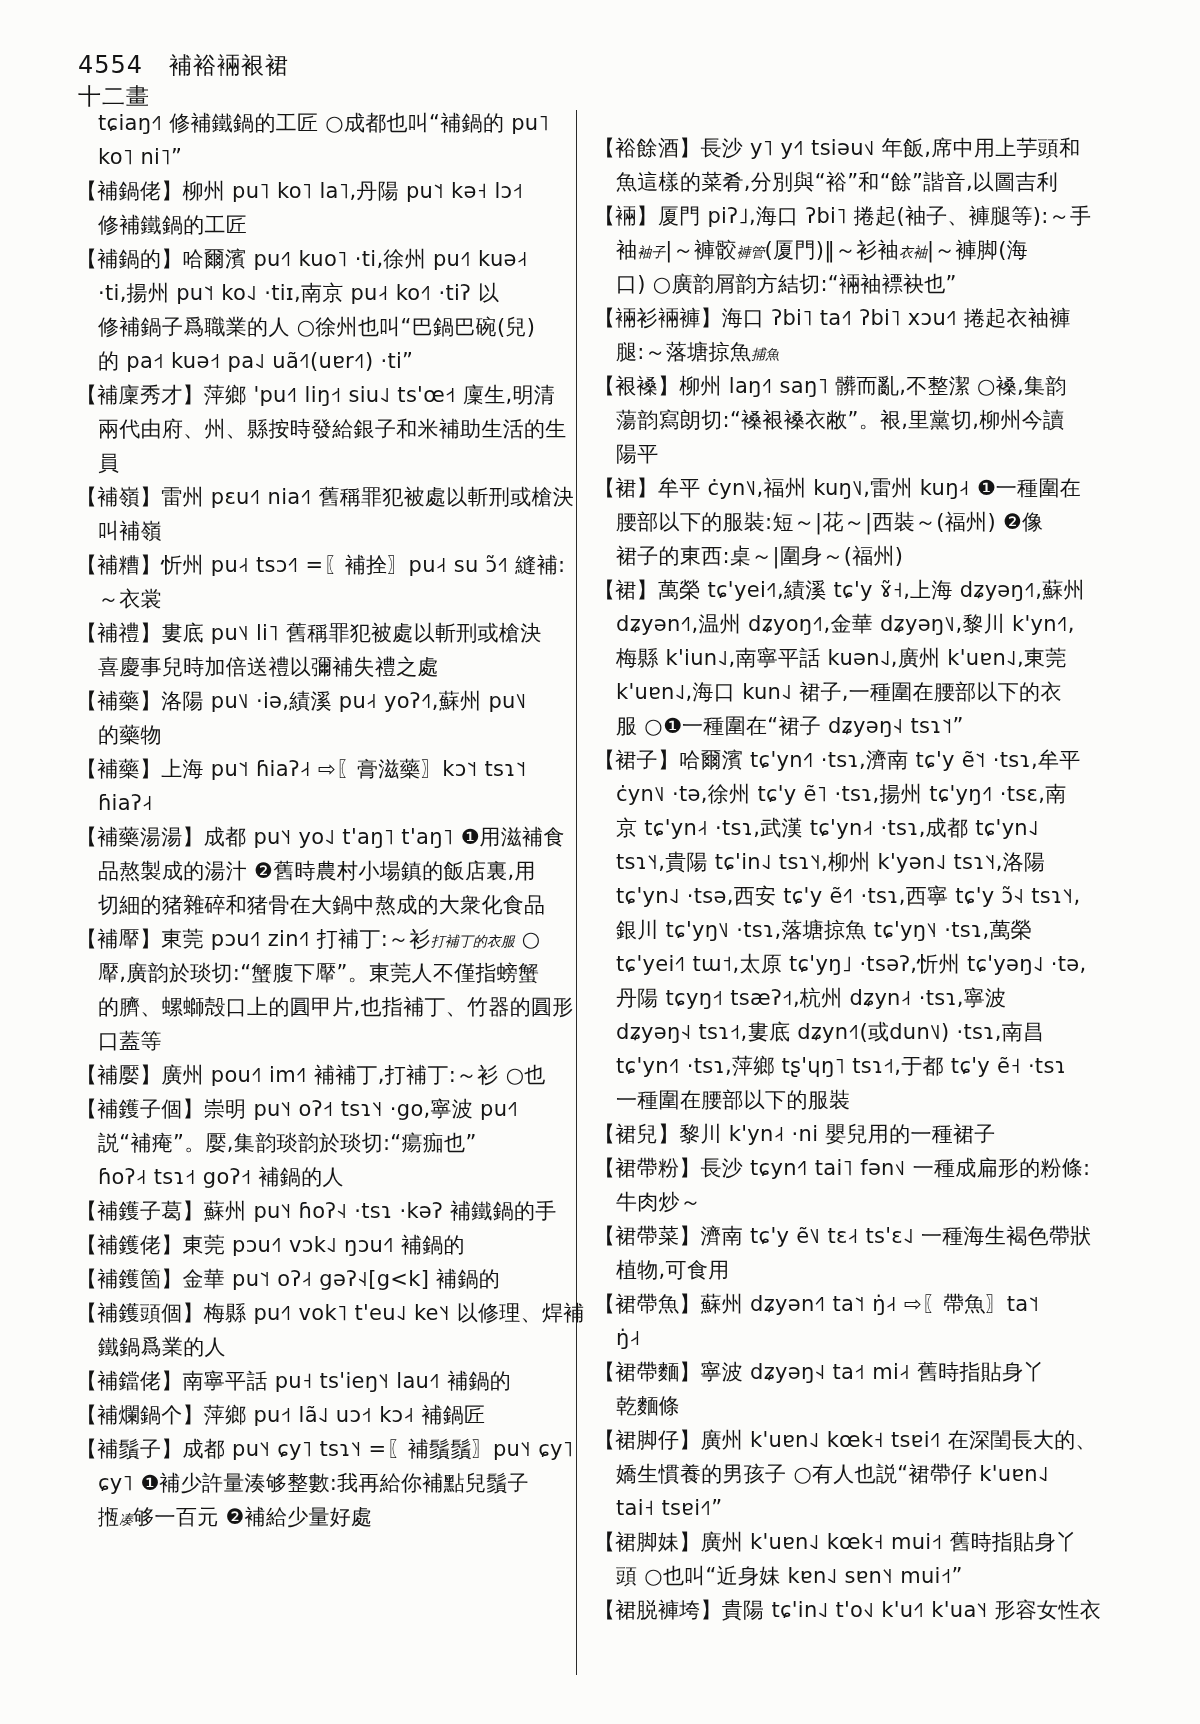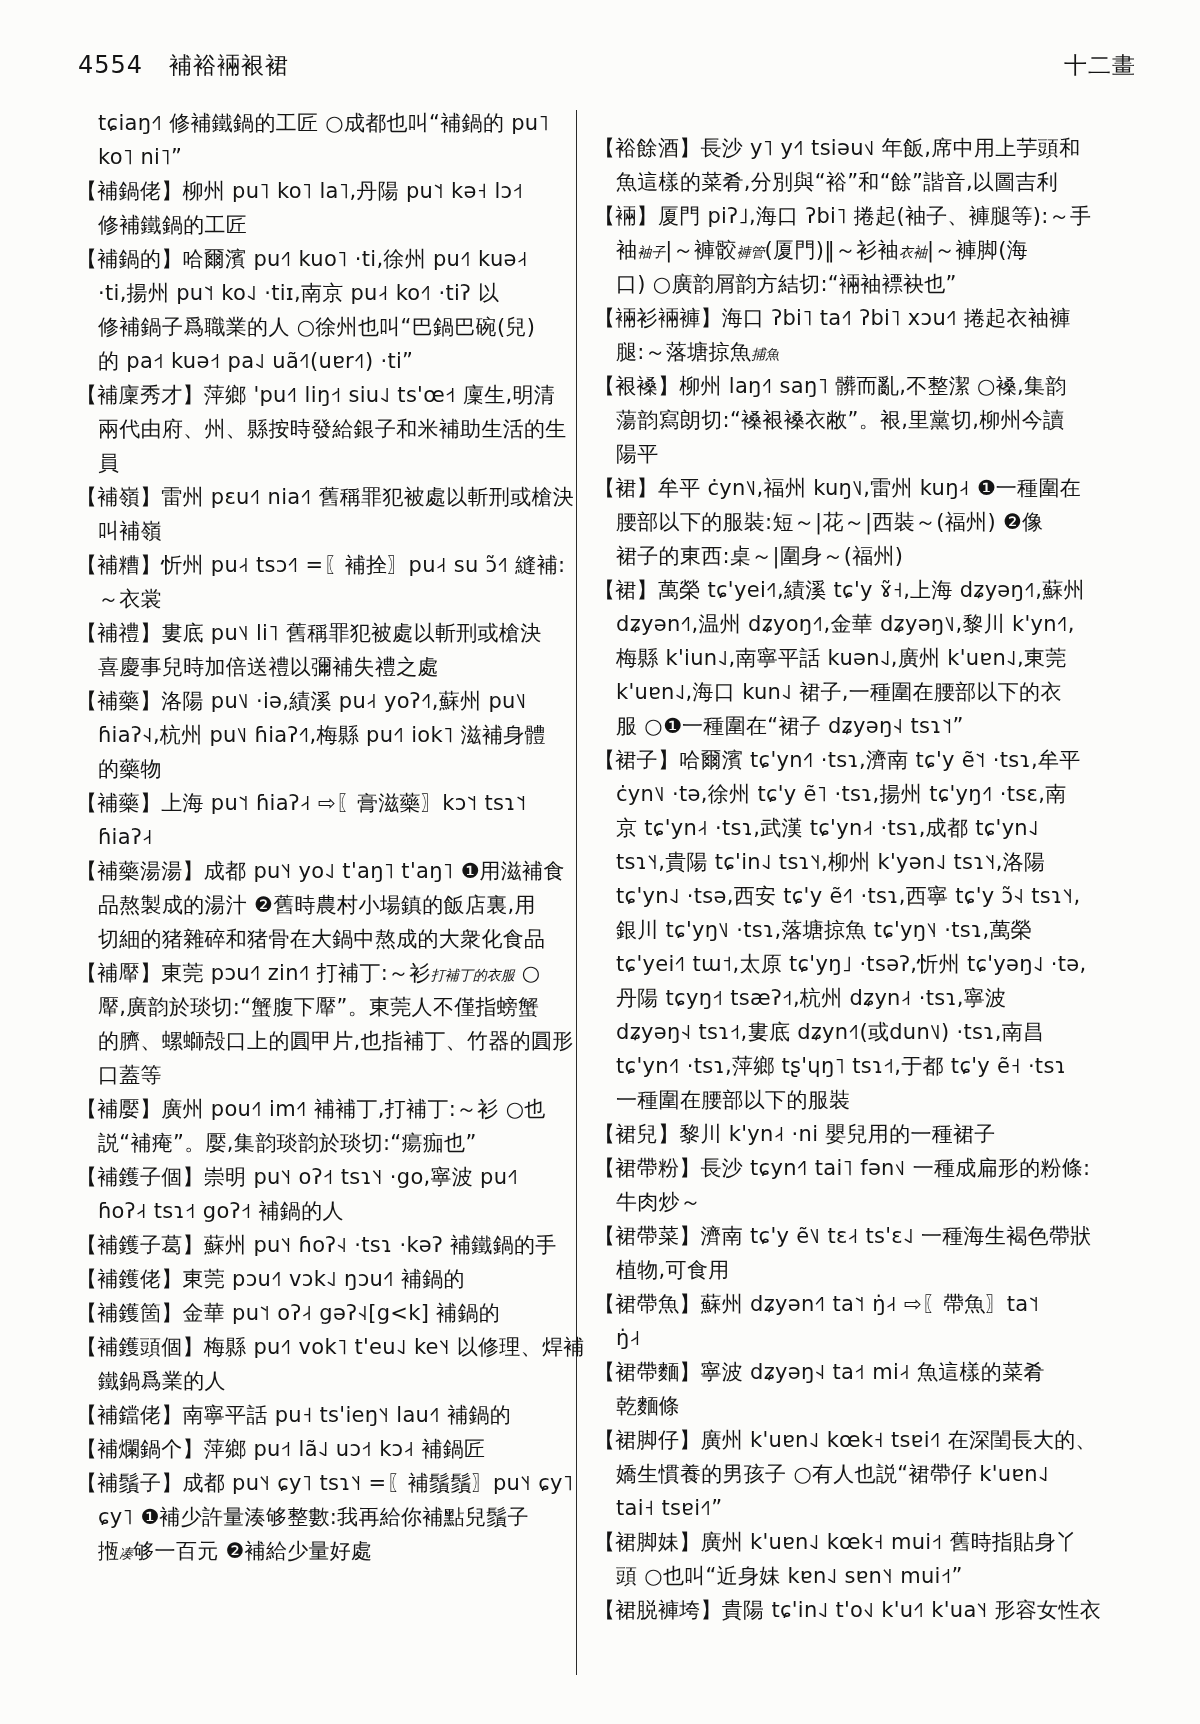--- a/index.html
+++ b/index.html
@@ -8,21 +8,21 @@
     background:#e8e8e6;
     font-family:"DejaVu Sans","Liberation Sans",sans-serif;
   }
   .page{
     position:relative;width:1200px;height:1724px;
     background:#fcfcfa;color:#141414;overflow:hidden;
   }
   .hdr{
     position:absolute;top:50px;left:78px;right:64px;
     display:flex;justify-content:space-between;align-items:baseline;
-    font-size:23px;letter-spacing:1px;
+    font-size:23px;letter-spacing:1px;flex-direction:column;
   }
   .hdr .pgnum{font-size:24px;margin-right:26px;}
   .hdr .left-part{display:flex;align-items:baseline;}
   .divider{
     position:absolute;left:576px;top:110px;width:1px;height:1565px;
     background:#2a2a2a;
   }
   .col{
     position:absolute;top:106px;font-size:21px;line-height:34px;
     letter-spacing:0.3px;
@@ -60,34 +60,33 @@
       <div class="line"><span class="norm">【補廩秀才】萍鄉 'pu˧˥ liŋ˧˦ siu˨˩ ts'œ˧˦ 廩生,明清</span></div>
       <div class="line ind"><span class="norm">兩代由府、州、縣按時發給銀子和米補助生活的生</span></div>
       <div class="line ind"><span class="norm">員</span></div>
       <div class="line"><span class="norm">【補嶺】雷州 pɛu˧˥ nia˧˥ 舊稱罪犯被處以斬刑或槍決</span></div>
       <div class="line ind"><span class="norm">叫補嶺</span></div>
       <div class="line"><span class="norm">【補糟】忻州 pu˨˧ tsɔ˧˥ =〖補拴〗pu˨˧ su ɔ̃˧˥ 縫補:</span></div>
       <div class="line ind"><span class="norm">～衣裳</span></div>
       <div class="line"><span class="norm">【補禮】婁底 pu˥˨ li˥ 舊稱罪犯被處以斬刑或槍決</span></div>
       <div class="line ind"><span class="norm">喜慶事兒時加倍送禮以彌補失禮之處</span></div>
       <div class="line"><span class="norm">【補藥】洛陽 pu˥˩ ·iə,績溪 pu˨˧ yoʔ˧˥,蘇州 pu˥˩</span></div>
-      <div class="line ind"><span class="norm">ɦiaʔ˧˨,杭州 pu˥˩ ɦiaʔ˧˥,梅縣 pu˧˥ iok˥ 滋補身體</span></div>
       <div class="line ind"><span class="norm">的藥物</span></div>
       <div class="line"><span class="norm">【補藥】上海 pu˥˦ ɦiaʔ˨˧ ⇨〖膏滋藥〗kɔ˥˦ tsɿ˥˦</span></div>
       <div class="line ind"><span class="norm">ɦiaʔ˨˧</span></div>
       <div class="line"><span class="norm">【補藥湯湯】成都 pu˥˧ yo˨˩ t'aŋ˥ t'aŋ˥ ❶用滋補食</span></div>
       <div class="line ind"><span class="norm">品熬製成的湯汁 ❷舊時農村小場鎮的飯店裏,用</span></div>
       <div class="line ind"><span class="norm">切細的猪雜碎和猪骨在大鍋中熬成的大衆化食品</span></div>
       <div class="line"><span class="norm">【補厴】東莞 pɔu˧˥ zin˧˥ 打補丁:～衫</span><span class="small">打補丁的衣服</span><span class="norm"> ○</span></div>
       <div class="line ind"><span class="norm">厴,廣韵於琰切:“蟹腹下厴”。東莞人不僅指螃蟹</span></div>
       <div class="line ind"><span class="norm">的臍、螺螄殻口上的圓甲片,也指補丁、竹器的圓形</span></div>
       <div class="line ind"><span class="norm">口蓋等</span></div>
       <div class="line"><span class="norm">【補嬮】廣州 pou˧˥ im˧˥ 補補丁,打補丁:～衫 ○也</span></div>
+      <div class="line"><span class="norm">【補鑊子個】崇明 pu˥˧ oʔ˧˦ tsɿ˥˧ ·go,寧波 pu˧˥</span></div>
       <div class="line ind"><span class="norm">説“補痷”。嬮,集韵琰韵於琰切:“瘍痂也”</span></div>
-      <div class="line"><span class="norm">【補鑊子個】崇明 pu˥˧ oʔ˧˦ tsɿ˥˧ ·go,寧波 pu˧˥</span></div>
       <div class="line ind"><span class="norm">ɦoʔ˨˧ tsɿ˧˦ goʔ˧˦ 補鍋的人</span></div>
       <div class="line"><span class="norm">【補鑊子葛】蘇州 pu˥˧ ɦoʔ˧˨ ·tsɿ ·kəʔ 補鐵鍋的手</span></div>
       <div class="line"><span class="norm">【補鑊佬】東莞 pɔu˧˥ vɔk˨˩ ŋɔu˧˥ 補鍋的</span></div>
       <div class="line"><span class="norm">【補鑊箇】金華 pu˥˦ oʔ˨˧ gəʔ˧˨[g&lt;k] 補鍋的</span></div>
       <div class="line"><span class="norm">【補鑊頭個】梅縣 pu˧˥ vok˥ t'eu˨˩ ke˥˧ 以修理、焊補</span></div>
       <div class="line ind"><span class="norm">鐵鍋爲業的人</span></div>
       <div class="line"><span class="norm">【補鐺佬】南寧平話 pu˧ ts'ieŋ˥˧ lau˧˥ 補鍋的</span></div>
       <div class="line"><span class="norm">【補爛鍋个】萍鄉 pu˧˦ lã˨˩ uɔ˧˦ kɔ˨˧ 補鍋匠</span></div>
       <div class="line"><span class="norm">【補鬚子】成都 pu˥˧ ɕy˥ tsɿ˥˧ =〖補鬚鬚〗pu˥˧ ɕy˥</span></div>
       <div class="line ind"><span class="norm">ɕy˥ ❶補少許量湊够整數:我再給你補點兒鬚子</span></div>
@@ -123,21 +122,21 @@
       <div class="line ind"><span class="norm">dʑyəŋ˧˨ tsɿ˧˦,婁底 dʑyn˧˥(或dun˥˩) ·tsɿ,南昌</span></div>
       <div class="line ind"><span class="norm">tɕ'yn˧˥ ·tsɿ,萍鄉 tʂ'ɥŋ˥ tsɿ˧˦,于都 tɕ'y ẽ˧ ·tsɿ</span></div>
       <div class="line ind"><span class="norm">一種圍在腰部以下的服裝</span></div>
       <div class="line"><span class="norm">【裙兒】黎川 k'yn˨˧ ·ni 嬰兒用的一種裙子</span></div>
       <div class="line"><span class="norm">【裙帶粉】長沙 tɕyn˧˥ tai˥ fən˦˩ 一種成扁形的粉條:</span></div>
       <div class="line ind"><span class="norm">牛肉炒～</span></div>
       <div class="line"><span class="norm">【裙帶菜】濟南 tɕ'y ẽ˥˩ tɛ˨˧ ts'ɛ˨˩ 一種海生褐色帶狀</span></div>
       <div class="line ind"><span class="norm">植物,可食用</span></div>
       <div class="line"><span class="norm">【裙帶魚】蘇州 dʑyən˧˥ ta˥˦ ŋ̇˨˧ ⇨〖帶魚〗ta˥˦</span></div>
       <div class="line ind"><span class="norm">ŋ̇˨˧</span></div>
-      <div class="line"><span class="norm">【裙帶麵】寧波 dʑyəŋ˧˨ ta˧˦ mi˨˧ 魚這樣的菜肴</span></div>
+      <div class="line"><span class="norm">【裙帶麵】寧波 dʑyəŋ˧˨ ta˧˦ mi˨˧ 舊時指貼身丫</span></div>
       <div class="line ind"><span class="norm">乾麵條</span></div>
       <div class="line"><span class="norm">【裙脚仔】廣州 k'uɐn˨˩ kœk˧ tsɐi˧˥ 在深閨長大的、</span></div>
       <div class="line ind"><span class="norm">嬌生慣養的男孩子 ○有人也説“裙帶仔 k'uɐn˨˩</span></div>
       <div class="line ind"><span class="norm">tai˧ tsɐi˧˥”</span></div>
       <div class="line"><span class="norm">【裙脚妹】廣州 k'uɐn˨˩ kœk˧ mui˧˦ 舊時指貼身丫</span></div>
       <div class="line ind"><span class="norm">頭 ○也叫“近身妹 kɐn˨˩ sɐn˥˧ mui˧˦”</span></div>
       <div class="line"><span class="norm">【裙脱褲垮】貴陽 tɕ'in˨˩ t'o˧˩ k'u˧˥ k'ua˥˧ 形容女性衣</span></div>
     </div>
 
 </div>

